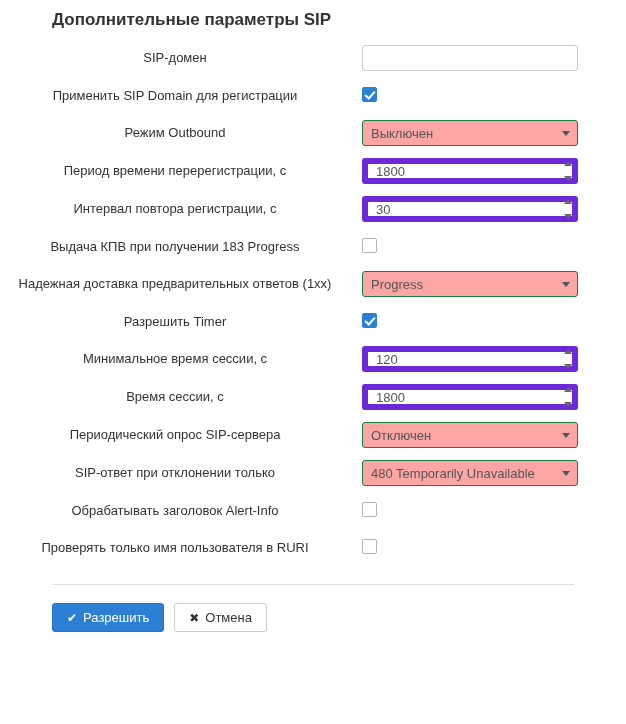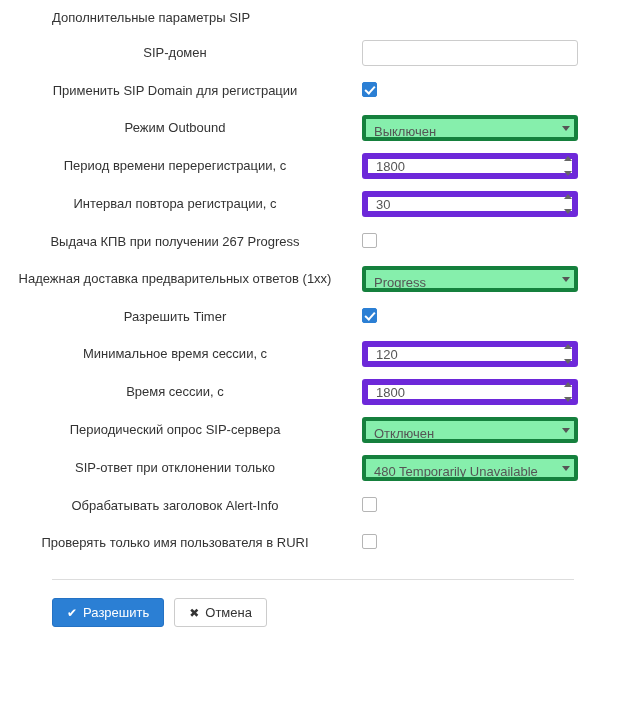--- a/index.html
+++ b/index.html
@@ -14,24 +14,24 @@
     color: #333333;
   }
   .page {
     width: 626px;
     height: 724px;
     position: relative;
     padding: 0;
     overflow: hidden;
   }
   .title {
-    font-size: 13px;
+    font-size: 17px;
     color: #333333;
     padding: 10px 0 14px 52px;
-    font-weight: normal;
+    font-weight: bold;
     margin: 0;
   }
   .form {
     width: 100%;
   }
   .row {
     display: flex;
     align-items: flex-start;
     margin-bottom: 11px;
     min-height: 26px;
@@ -98,26 +98,26 @@
   .spinner .up { border-bottom: 5px solid #666; }
   .spinner .down { border-top: 5px solid #666; }
   .sel-wrap {
     position: relative;
     width: 216px;
     height: 26px;
   }
   .sel-wrap .sel {
     width: 216px;
     height: 26px;
-    border: 4px solid #15803d;
+    border: 1px solid #15803d;
     border-radius: 3px;
     padding: 4px 24px 4px 8px;
     font-size: 13px;
     color: #555;
-    background: #86efac;
+    background: #fca5a5;
     line-height: 17px;
     white-space: nowrap;
     overflow: hidden;
     text-overflow: ellipsis;
     cursor: pointer;
   }
   .sel-wrap .caret {
     position: absolute;
     right: 8px;
     top: 11px;
@@ -237,21 +237,21 @@
           <input type="text" value="30" style="">
           <span class="spinner">
             <span class="up"></span>
             <span class="down"></span>
           </span>
         </div>
       </div>
     </div>
 
     <div class="row">
-      <div class="label">Выдача КПВ при получении 267 Progress</div>
+      <div class="label">Выдача КПВ при получении 183 Progress</div>
       <div class="field">
         <div class="checkbox"></div>
       </div>
     </div>
 
     <div class="row">
       <div class="label">Надежная доставка предварительных ответов (1xx)</div>
       <div class="field">
         <div class="sel-wrap">
           <div class="sel">Progress</div>

